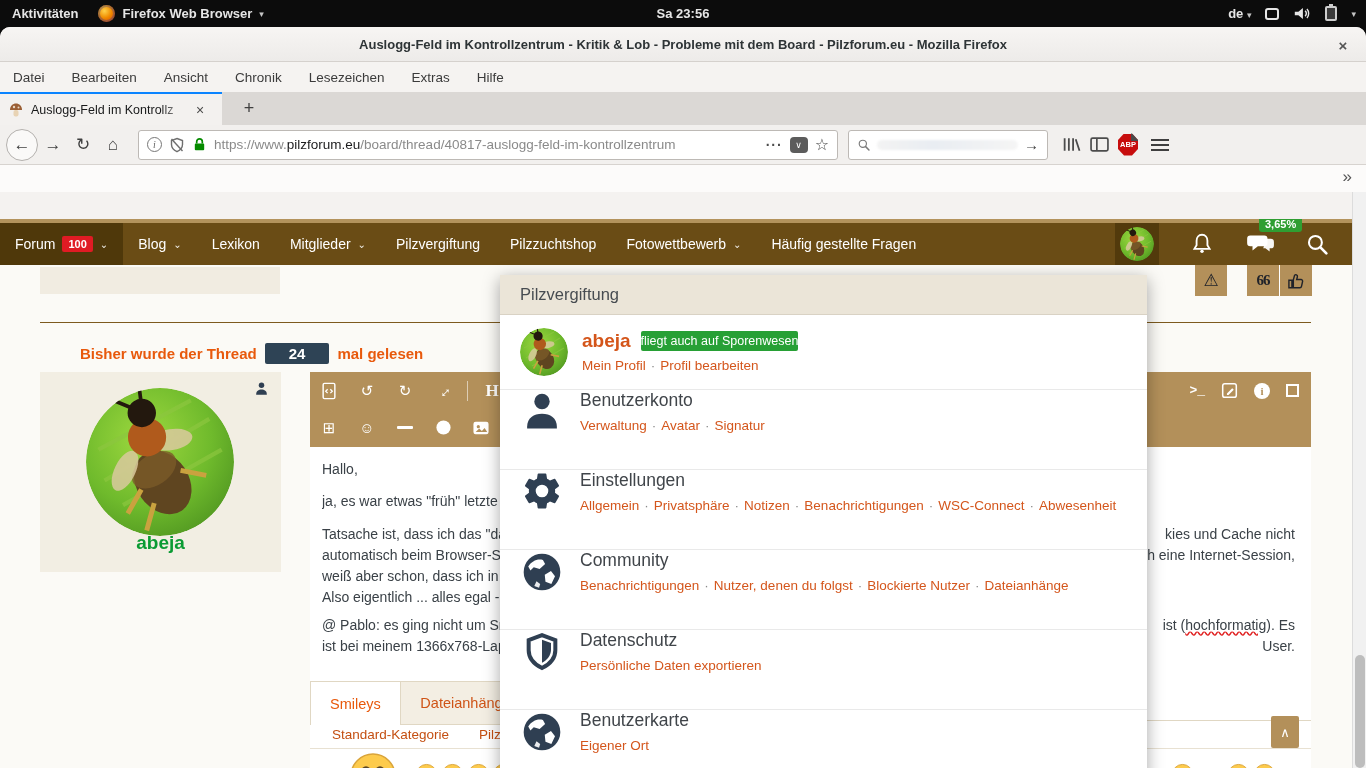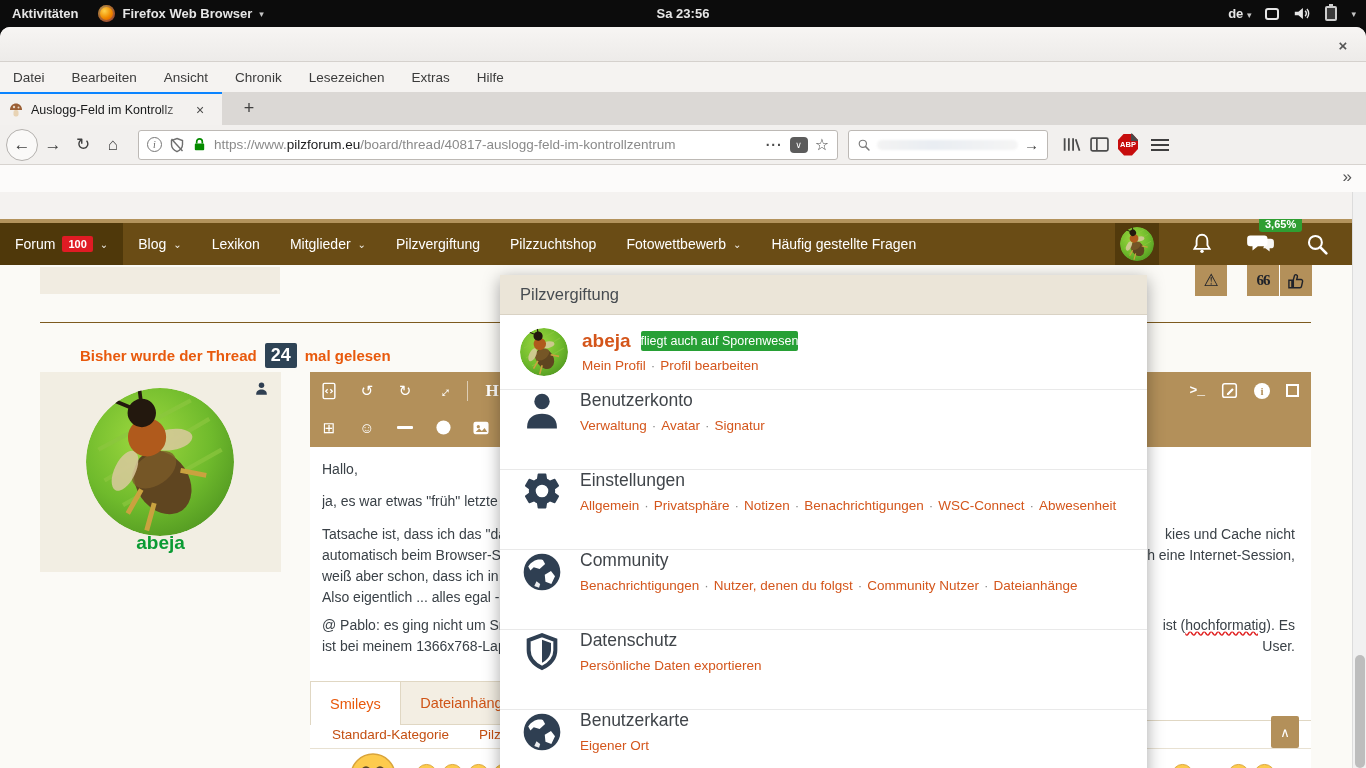--- a/index.html
+++ b/index.html
@@ -94,21 +94,21 @@
   .chat-badge{position:absolute;top:-14px;left:14px;background:#2f9e32;color:#fff;font-size:11px;
     font-weight:bold;padding:2px 6px;border-radius:3px;}
 
   
   .beige-box{position:absolute;top:48px;left:40px;width:240px;height:27px;background:#f1ece1;}
   .act-btn{position:absolute;top:46px;height:31px;background:#b3905a;display:flex;align-items:center;
     justify-content:center;color:#20232a;cursor:pointer;}
   .hr-brown{position:absolute;top:103px;left:40px;width:1271px;height:0;border-top:1px solid #7d5a1e;}
   .read-info{position:absolute;top:124px;left:80px;font-size:15px;font-weight:bold;color:#e8590c;
     display:flex;align-items:center;gap:8px;}
-  .read-badge{background:#2e4355;color:#fff;font-size:18px;font-weight:bold;padding:2px 6px;border-radius:2px;}
+  .read-badge{background:#2e4355;color:#fff;font-size:15px;font-weight:bold;padding:2px 24px;border-radius:2px;}
 
   .avatar-card{position:absolute;top:153px;left:40px;width:241px;height:200px;background:#f2eee3;}
   .gender-ico{position:absolute;top:9px;right:12px;}
   .big-avatar{position:absolute;top:16px;left:46px;width:148px;height:148px;}
   .author-name{position:absolute;bottom:18px;left:0;right:0;text-align:center;
     font-size:19px;font-weight:bold;color:#0a9b33;}
 
   .editor-card{position:absolute;top:153px;left:310px;width:1001px;height:423px;background:#fff;}
   .ed-toolbar{position:absolute;top:0;left:0;right:0;height:75px;background:#b3905a;}
   .ed-row{position:absolute;left:0;right:0;height:37px;display:flex;align-items:center;color:#fff;}
@@ -311,20 +311,21 @@
       <svg width="18" height="15" style="color:#e6e6e6">
           <use href="#speaker"></use>
         </svg>
       <span class="gb-ico ico-batt"></span>
       <span class="gb-caret">▾</span>
     </div>
   </div>
 
   <div class="win">
     <div class="titlebar">
+      <span>Auslogg-Feld im Kontrollzentrum - Kritik &amp; Lob - Probleme mit dem Board - Pilzforum.eu - Mozilla Firefox</span>
       <span class="tb-close">×</span>
     </div>
 
     <div class="menubar">
       <span>Datei</span>
       <span>Bearbeiten</span>
       <span>Ansicht</span>
       <span>Chronik</span>
       <span>Lesezeichen</span>
       <span>Extras</span>
@@ -626,21 +627,21 @@
 
         <div class="dd-section">
           <span class="dd-sec-ico navy">
               <svg width="44" height="44">
                 <use href="#globe"></use>
               </svg>
             </span>
           <div>
             <div class="dd-sec-title">Community</div>
             <div>
-              <span class="cc-link">Benachrichtigungen</span><span class="cc-sep">·</span><span class="cc-link">Nutzer, denen du folgst</span><span class="cc-sep">·</span><span class="cc-link">Community Nutzer</span><span class="cc-sep">·</span><span class="cc-link">Dateianhänge</span>
+              <span class="cc-link">Benachrichtigungen</span><span class="cc-sep">·</span><span class="cc-link">Nutzer, denen du folgst</span><span class="cc-sep">·</span><span class="cc-link">Blockierte Nutzer</span><span class="cc-sep">·</span><span class="cc-link">Dateianhänge</span>
             </div>
           </div>
         </div>
 
         <div class="dd-section">
           <span class="dd-sec-ico navy">
               <svg width="40" height="42">
                 <use href="#shield"></use>
               </svg>
             </span>

